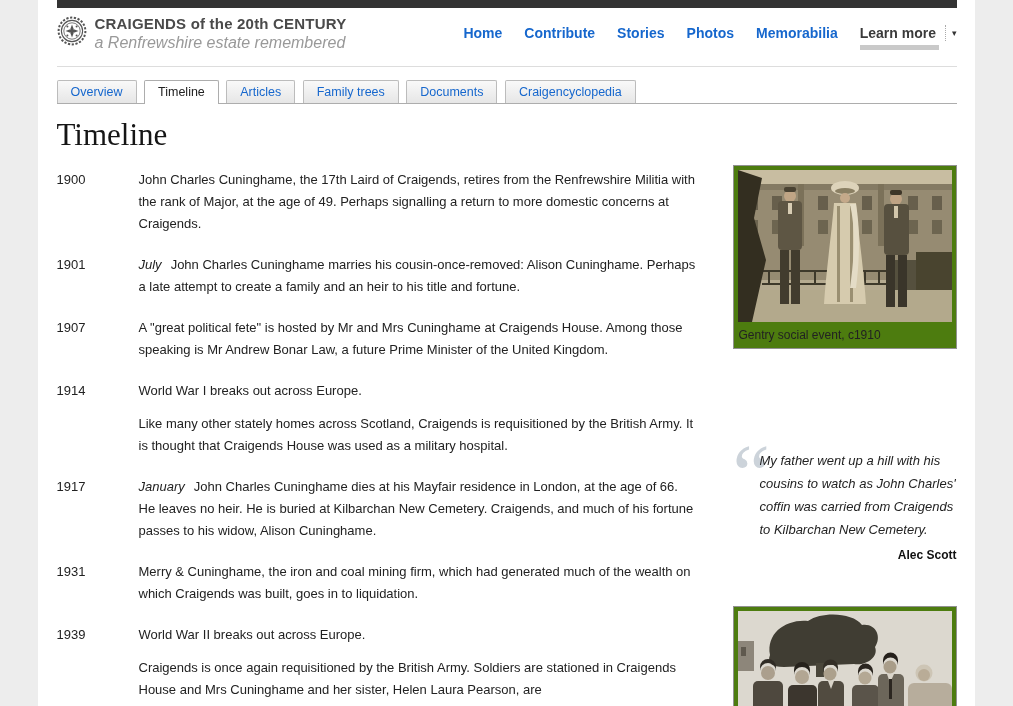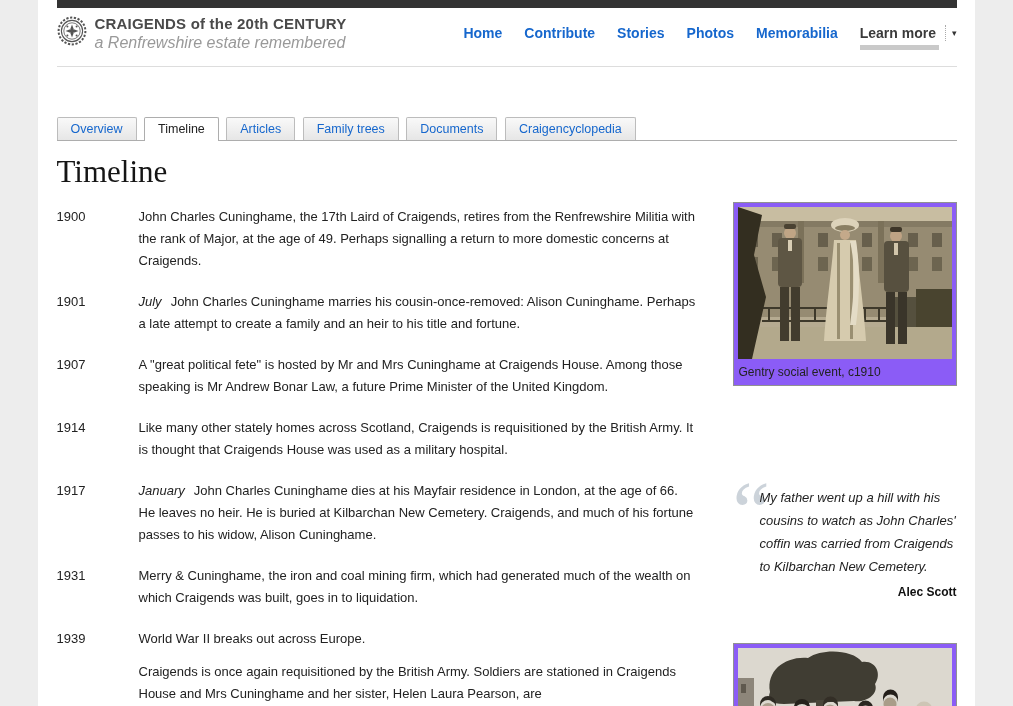--- a/index.html
+++ b/index.html
@@ -23,21 +23,21 @@
   .site-tagline { font-size:16px; font-style:italic; color:#999999; margin-top:2px; }
   .nav { margin-left:auto; display:flex; align-items:center; gap:22px; padding-top:10px; }
   .nav a { font-size:14px; font-weight:bold; color:#1667cd; text-decoration:none; }
   .learn-more { display:flex; align-items:center; cursor:pointer; }
   .lm-label { font-size:14px; font-weight:bold; color:#3a3a3a; position:relative; }
   .lm-label::after { content:""; position:absolute; left:0; right:-3px; bottom:-9px; height:5px; background:#c9c9c9; }
   .lm-sep { border-left:1px dotted #aaaaaa; height:16px; margin:0 6px 0 9px; }
   .lm-arrow { font-size:9px; color:#333333; }
 
   
-  .tabs { margin-top:50px; border-bottom:1px solid #adadad; padding-left:0; }
+  .tabs { margin-top:13px; border-bottom:1px solid #adadad; padding-left:0; }
   .tab { display:inline-block; vertical-align:bottom; font-size:12.5px; padding:4px 13px 4px;
          margin-right:3px; border:1px solid #bcbcbc; border-bottom:none; border-radius:2px 2px 0 0;
          background:linear-gradient(#f9f9f9,#e6e6e6); color:#1667cd; cursor:pointer; }
   .tab.active { background:#ffffff; color:#222222; border-color:#adadad; margin-bottom:-1px; padding-bottom:5px; }
 
   
   h1.page-heading { font-family:"Liberation Serif","DejaVu Serif",serif; font-weight:normal;
        font-size:31px; line-height:36px; color:#151515; margin:13px 0 16px; }
 
   
@@ -48,21 +48,21 @@
   
   .entry { display:flex; margin-bottom:19px;gap:25px; }
   .year { flex:0 0 57px; font-size:13px; line-height:22px; color:#222222; }
   .ebody { width:583px; font-size:13px; line-height:22px; color:#222222; }
   .ebody p { margin:0; }
   .ebody p + p { margin-top:11px; }
   .month { font-style:italic; margin-right:9px; }
   .month:empty { display:none; }
 
   
-  .photo-box { border:1px solid #919191; background:#8b5cf6; padding:4px; width:224px; cursor:pointer; }
+  .photo-box { border:1px solid #919191; background:#4d7c0f; padding:4px; width:224px; cursor:pointer; }
   .photo-box svg { display:block; }
   .photo-caption { font-size:12px; color:#222222; padding:6px 1px 2px; }
 
   
   .quote { position:relative; margin-top:100px; padding-left:27px; }
   .qmark { position:absolute; left:0; top:-4px; font-family:"Liberation Serif","DejaVu Serif",serif;
            font-size:84px; line-height:60px; color:#ccd3da; z-index:0; }
   .qtext { position:relative; z-index:1; font-size:13px; font-style:italic; line-height:23px; color:#222222; }
   .qattr { font-size:12px; font-weight:bold; text-align:right; margin-top:7px; color:#111111; }
 
@@ -140,20 +140,21 @@
         <div class="entry">
           <div class="year">1907</div>
           <div class="ebody">
             <p><span>A "great political fete" is hosted by Mr and Mrs Cuninghame at Craigends House. Among those speaking is Mr Andrew Bonar Law, a future Prime Minister of the United Kingdom.</span></p>
           </div>
         </div>
 
         <div class="entry">
           <div class="year">1914</div>
           <div class="ebody">
+            <p><span>World War I breaks out across Europe.</span></p>
             <p><span>Like many other stately homes across Scotland, Craigends is requisitioned by the British Army. It is thought that Craigends House was used as a military hospital.</span></p>
           </div>
         </div>
 
         <div class="entry">
           <div class="year">1917</div>
           <div class="ebody">
             <p><span class="month">January</span><span>John Charles Cuninghame dies at his Mayfair residence in London, at the age of 66. He leaves no heir. He is buried at Kilbarchan New Cemetery. Craigends, and much of his fortune passes to his widow, Alison Cuninghame.</span></p>
           </div>
         </div>

